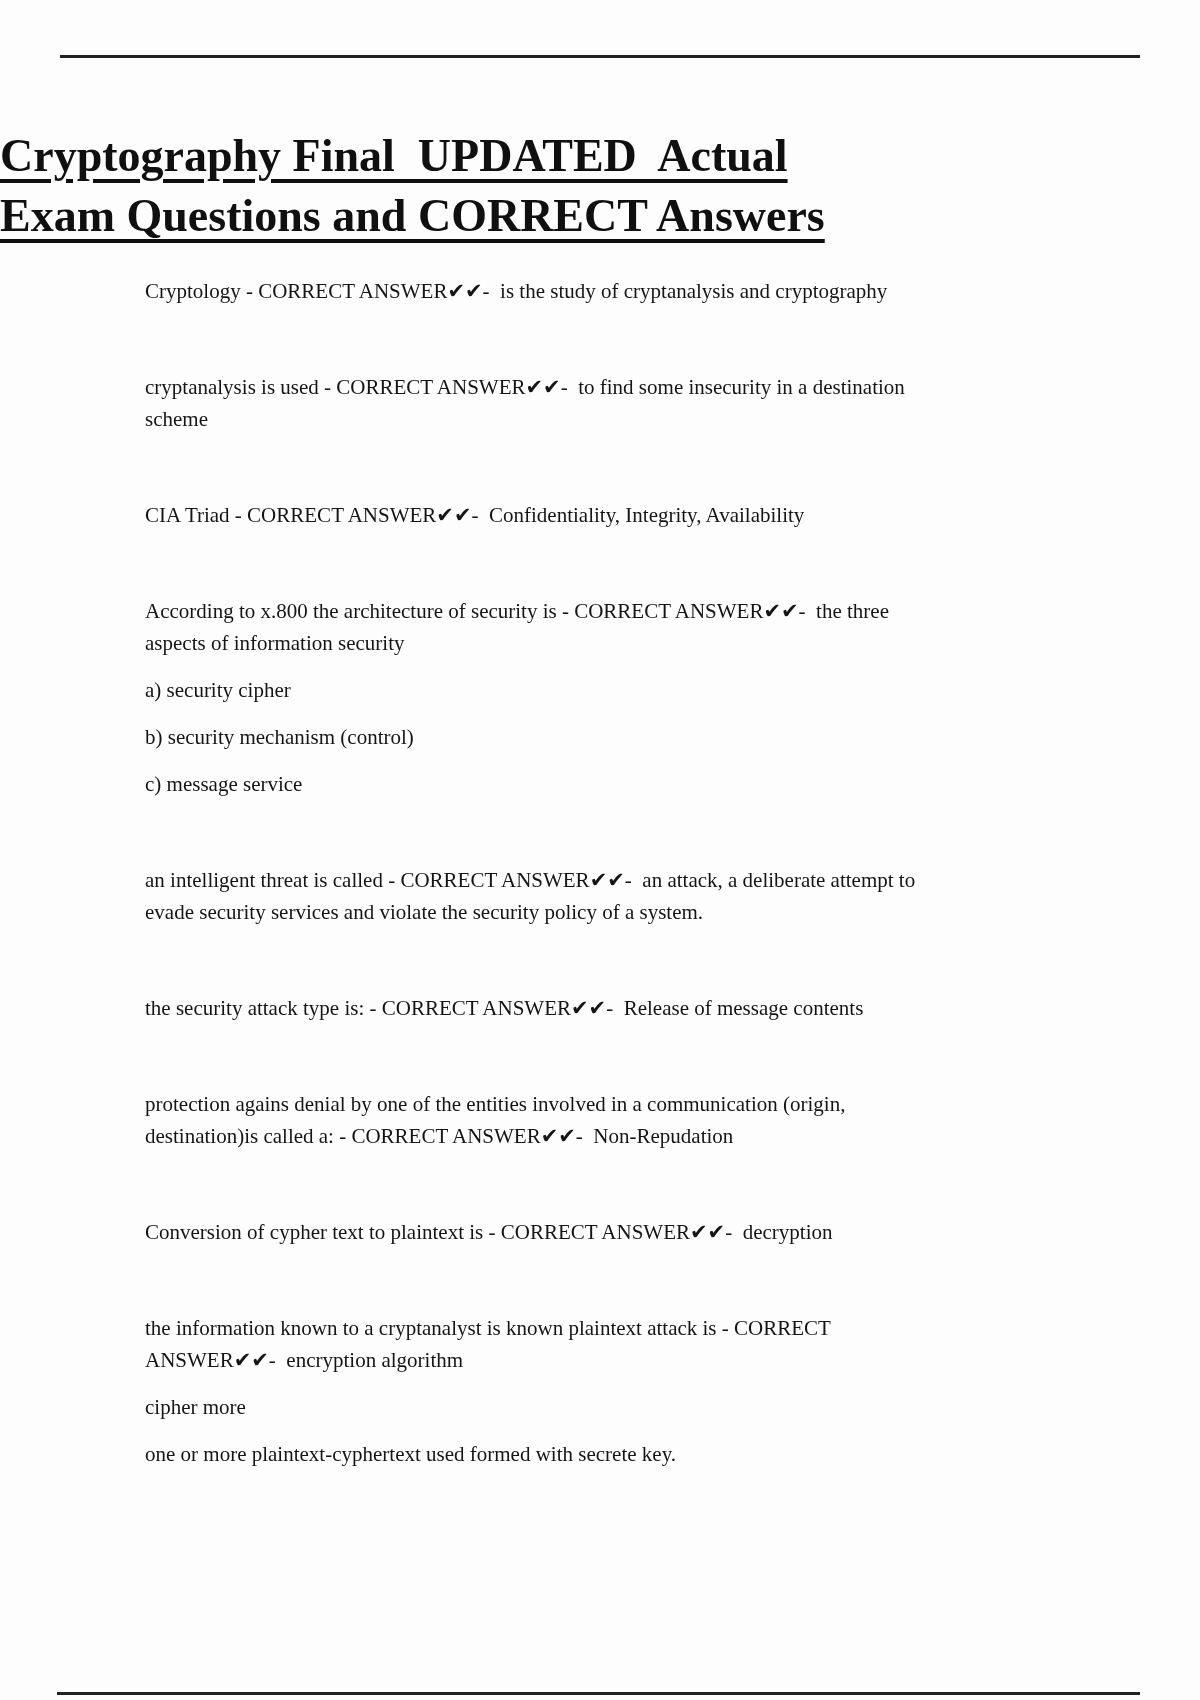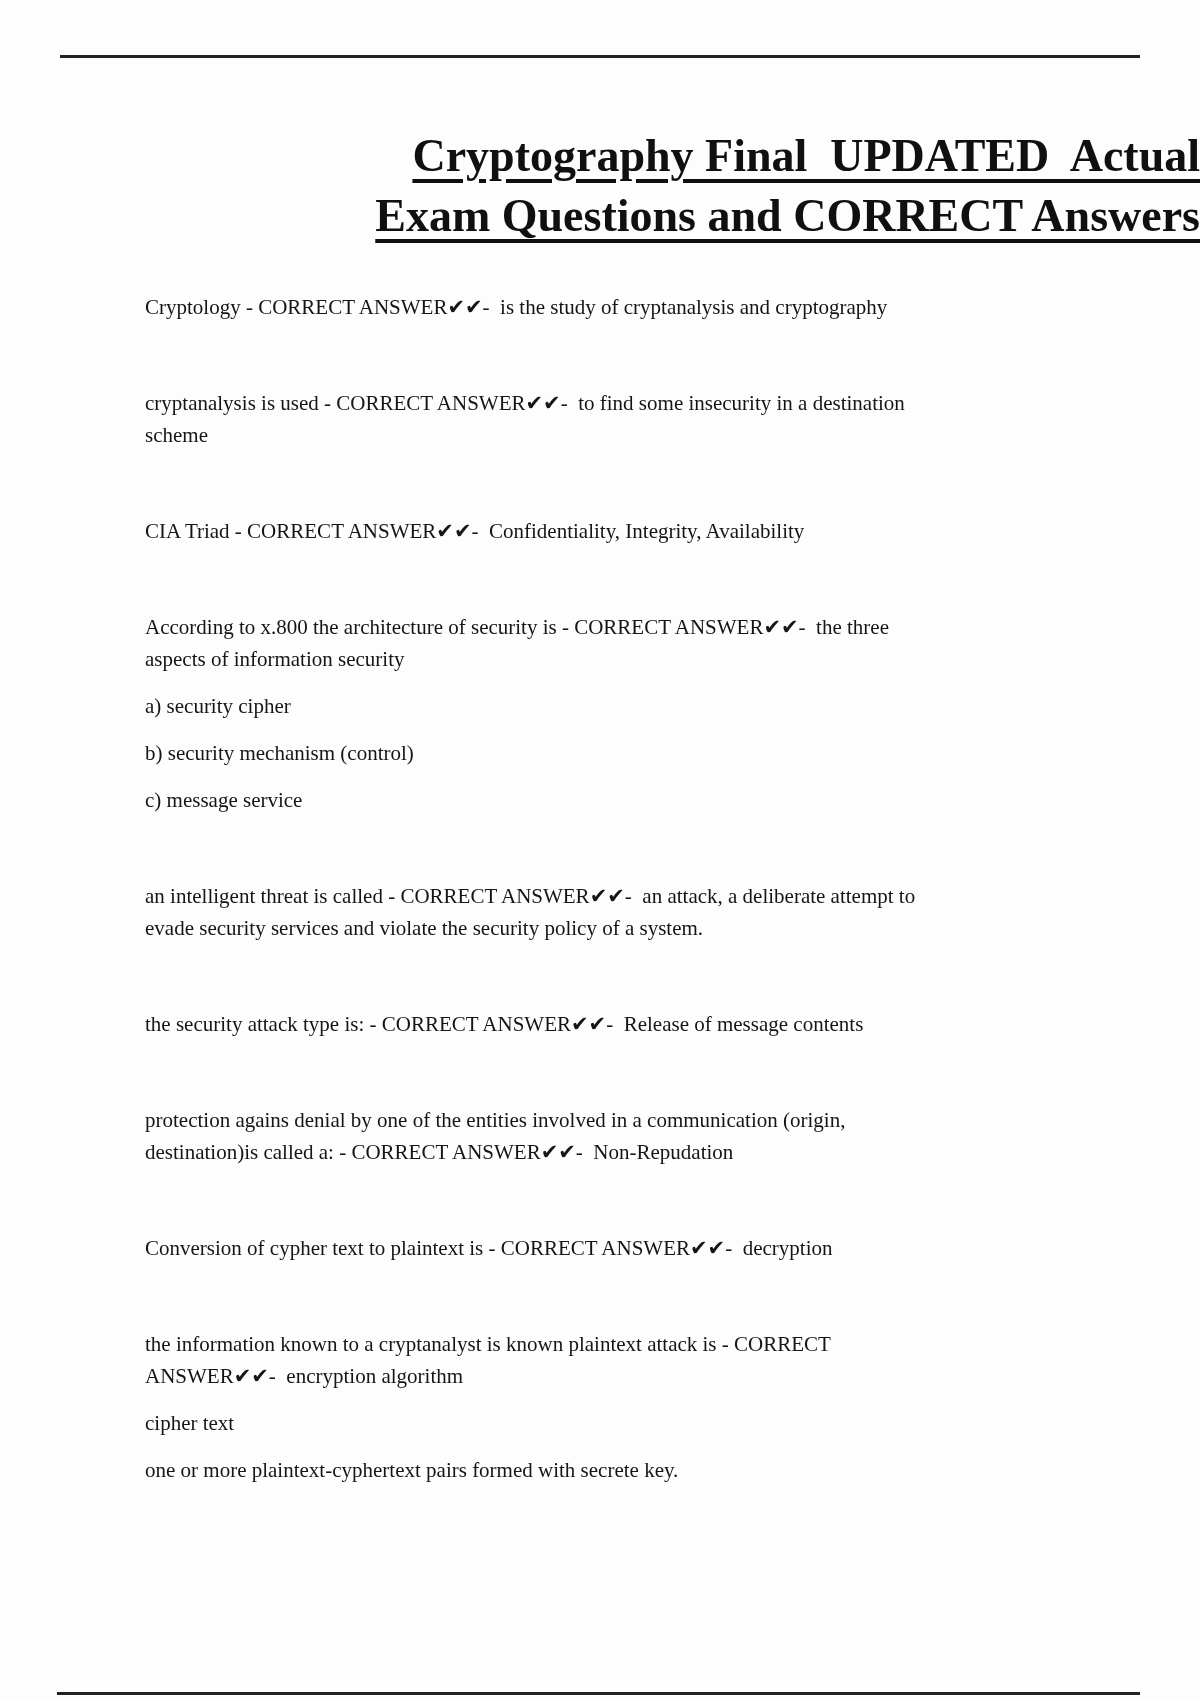--- a/index.html
+++ b/index.html
@@ -30,34 +30,34 @@
     left: 57px;
     top: 1692px;
     width: 1083px;
   }
   .title {
     position: absolute;
     top: 126px;
     left: 0;
     width: 1200px;
     margin: 0;
-    text-align: right;
+    text-align: left;
     font-size: 46px;
     line-height: 60px;
     font-weight: bold;
     white-space: pre-wrap;
     text-decoration: underline;
     text-decoration-thickness: 4px;
     text-underline-offset: 8px;
     color: #101010;
   }
   .body {
     position: absolute;
     left: 145px;
-    top: 291px;
+    top: 275px;
     width: 980px;
   }
   p.para {
     margin: 0 0 64px 0;
     font-size: 21px;
     line-height: 32px;
     white-space: pre-wrap;
     color: #151515;
   }
   p.para.sub  { margin-bottom: 15px; }
@@ -83,18 +83,18 @@
       <p class="para sub">b) security mechanism (control)</p>
       <p class="para block">c) message service</p>
       <p class="para block">an intelligent threat is called - CORRECT ANSWER✔✔-  an attack, a deliberate attempt to
 evade security services and violate the security policy of a system.</p>
       <p class="para block">the security attack type is: - CORRECT ANSWER✔✔-  Release of message contents</p>
       <p class="para block">protection agains denial by one of the entities involved in a communication (origin,
 destination)is called a: - CORRECT ANSWER✔✔-  Non-Repudation</p>
       <p class="para block">Conversion of cypher text to plaintext is - CORRECT ANSWER✔✔-  decryption</p>
       <p class="para sub">the information known to a cryptanalyst is known plaintext attack is - CORRECT
 ANSWER✔✔-  encryption algorithm</p>
-      <p class="para sub">cipher text</p>
-      <p class="para none">one or more plaintext-cyphertext pairs formed with secrete key.</p>
+      <p class="para sub">cipher more</p>
+      <p class="para none">one or more plaintext-cyphertext used formed with secrete key.</p>
     </main>
 
   <div class="rule rule-bottom"></div>
 </div>
 
 </body></html>

